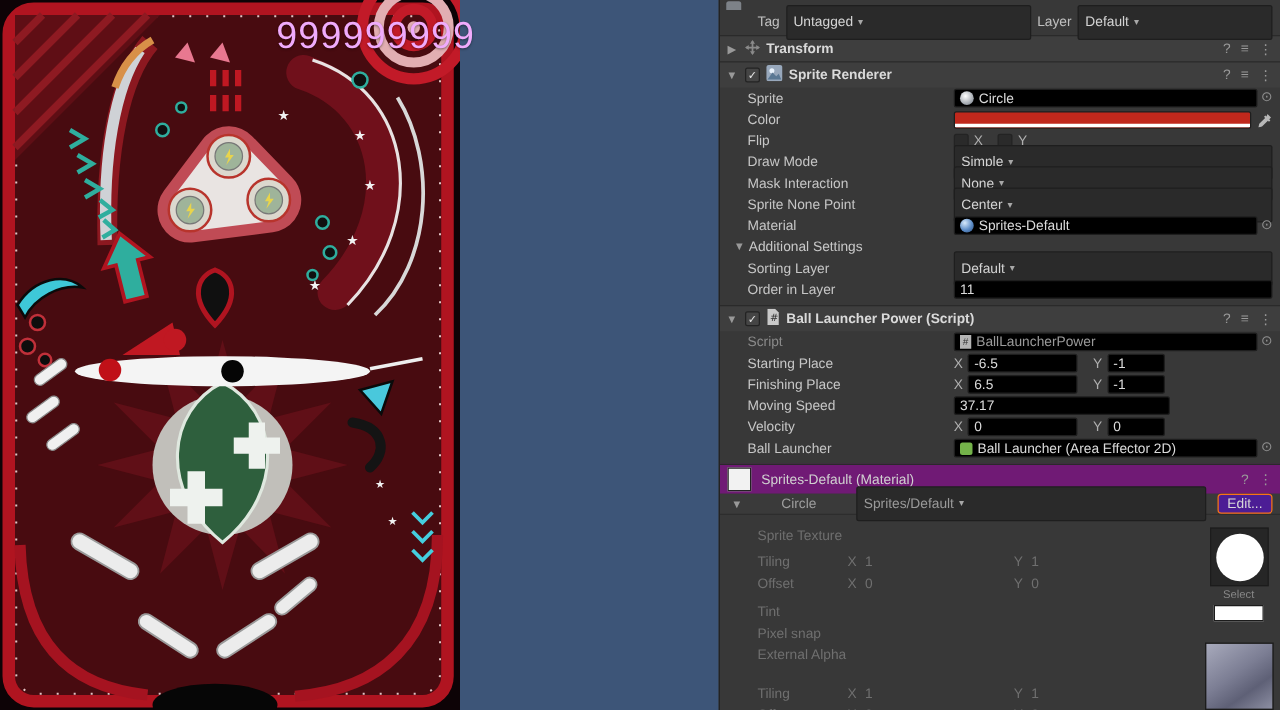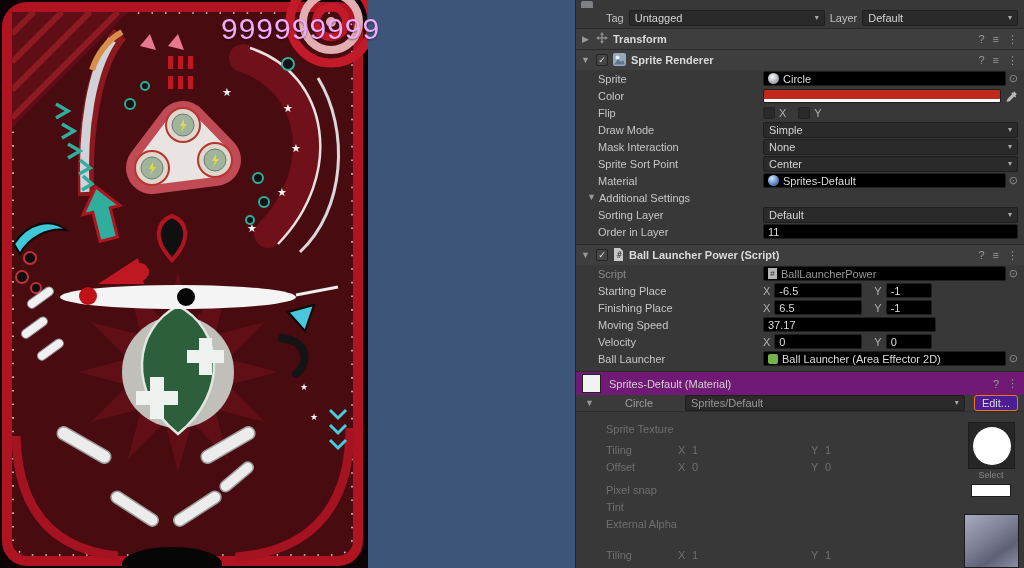--- a/index.html
+++ b/index.html
@@ -9,21 +9,21 @@
 .game-view{position:relative;width:575px;height:568px;background:#3d5578;flex:none;overflow:hidden}
 .table-area{position:absolute;left:0;top:0;width:368px;height:568px;background:#0b0305}
 .score{position:absolute;left:221px;top:12px;color:#f0abfc;font-size:30px;letter-spacing:1px;text-shadow:0 1px 2px rgba(0,0,0,.45)}
 svg text{font-family:"DejaVu Sans",sans-serif}
 
 .inspector{flex:1;background:#383838;color:#c8c8c8;border-left:1px solid #232323;overflow:hidden;position:relative}
 .topstrip{height:8px;position:relative}
 .fragicon{position:absolute;left:5px;top:1px;width:12px;height:7px;background:#8a8f96;border-radius:2px 2px 0 0;opacity:.85}
 .tagrow{display:flex;align-items:center;height:20px;padding:0 6px 0 30px;gap:5px}
 .tlabel{color:#c0c0c0}
-.dd{background:#2a2a2a;border:1px solid #1e1e1e;border-radius:2px;height:16px;display:flex;align-items:center;justify-content:space-between;padding:0 5px;color:#d4d4d4;gap:4px;overflow:hidden;white-space:nowrap}
+.dd{background:#2a2a2a;border:1px solid #1e1e1e;border-radius:2px;height:28px;display:flex;align-items:center;padding:0 5px;color:#d4d4d4;gap:4px;overflow:hidden;white-space:nowrap}
 .dd .caret{color:#a8a8a8;font-size:8px;line-height:1}
 .dd-tag{width:196px;flex:none}
 .dd-layer{flex:1}
 .chead{display:flex;align-items:center;height:21px;background:#3e3e3e;border-top:1px solid #2a2a2a;padding:0 6px 0 4px;gap:5px}
 .chead .title{font-weight:bold;color:#dadada;white-space:nowrap}
 .fold{color:#999;font-size:9px;width:11px;text-align:center;flex:none;line-height:1}
 .hicons{margin-left:auto;display:flex;gap:8px;color:#9a9a9a;align-items:center;font-size:11px}
 .cb{width:12px;height:12px;background:#454545;border:1px solid #232323;border-radius:2px;display:flex;align-items:center;justify-content:center;color:#e2e2e2;font-size:9px;line-height:1;flex:none}
 .cb.un{background:#2a2a2a;color:transparent}
 .row{display:flex;align-items:center;height:17px;padding:0 6px 0 22px}
@@ -301,21 +301,21 @@
       <span class="lbl">Mask Interaction</span>
       <div class="ctrl">
         <div class="dd grow">
           <span>None</span>
           <span class="caret">▾</span>
         </div>
       </div>
     </div>
 
     <div class="row">
-      <span class="lbl">Sprite Sort Point</span>
+      <span class="lbl">Sprite None Point</span>
       <div class="ctrl">
         <div class="dd grow">
           <span>Center</span>
           <span class="caret">▾</span>
         </div>
       </div>
     </div>
 
     <div class="row">
       <span class="lbl">Material</span>
@@ -484,24 +484,24 @@
           <span class="ax">X</span>
           <span>0</span>
         </span>
       <span class="mxg">
           <span class="ax">Y</span>
           <span>0</span>
         </span>
     </div>
     <div class="sp6"></div>
     <div class="mrow">
+        <span>Tint</span>
+      </div>
+    <div class="mrow">
         <span>Pixel snap</span>
-      </div>
-    <div class="mrow">
-        <span>Tint</span>
       </div>
     <div class="mrow">
         <span>External Alpha</span>
       </div>
     <div class="sp14"></div>
     <div class="mrow">
       <span class="mlbl">Tiling</span>
       <span class="mxg">
           <span class="ax">X</span>
           <span>1</span>

